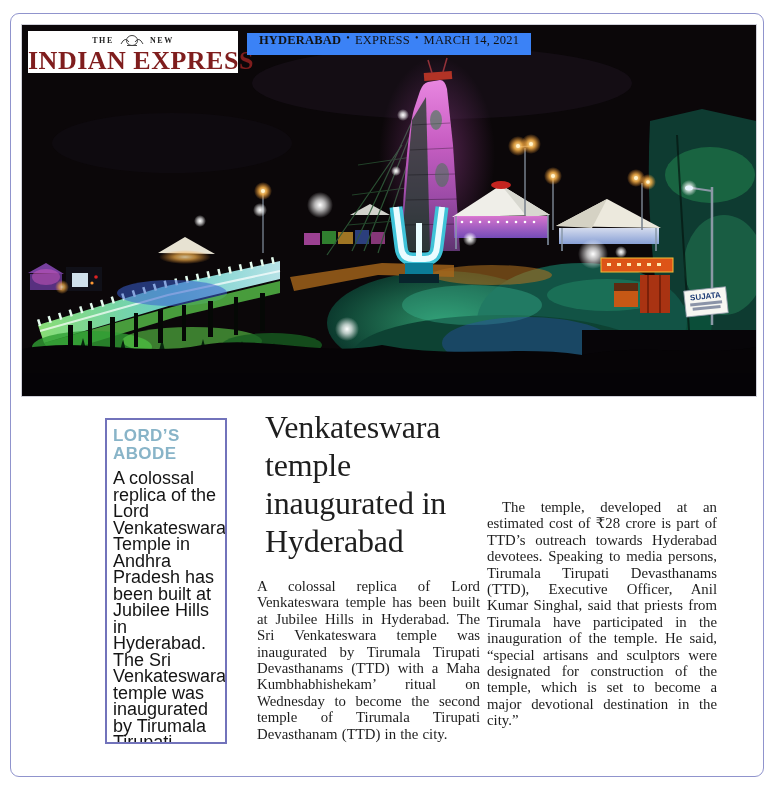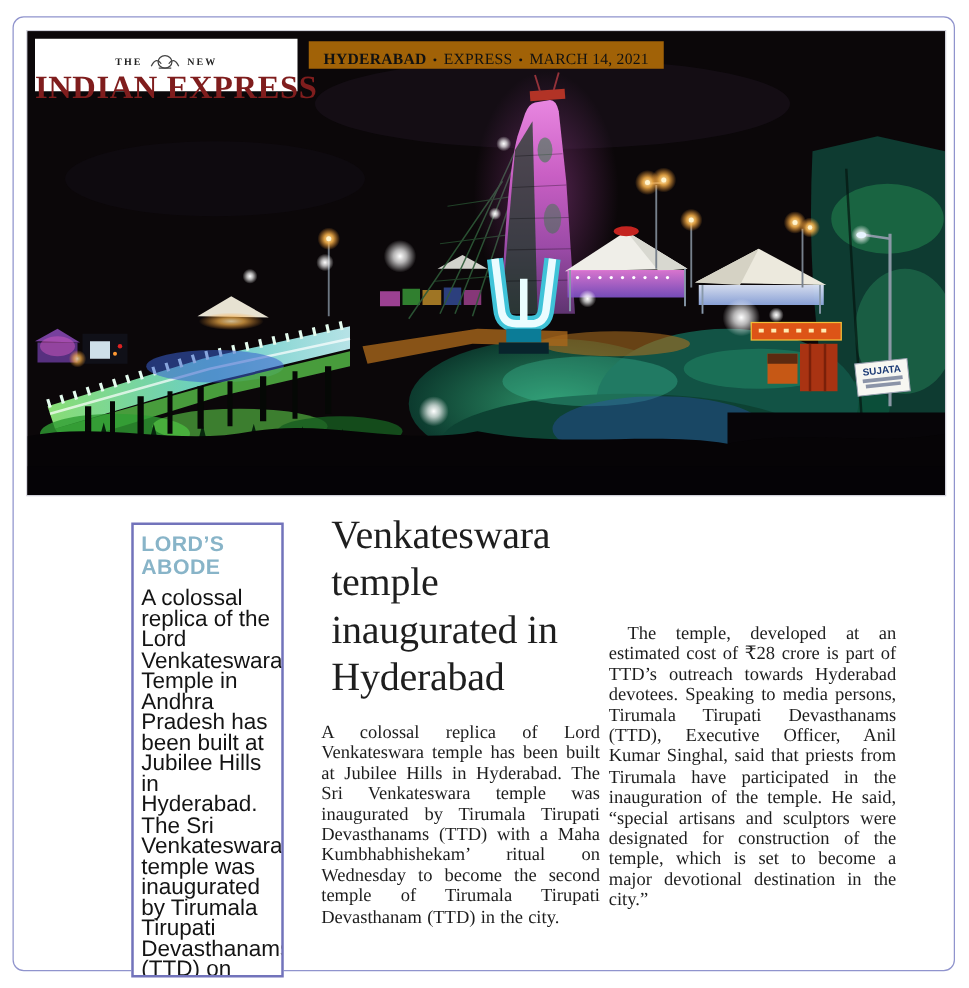--- a/index.html
+++ b/index.html
@@ -13,40 +13,40 @@
     border:1px solid #9094cd;border-radius:9px;pointer-events:none;
   }
   
   .photo-block{
     position:absolute;left:22px;top:25px;width:734px;height:371px;
     background:#0b0709;box-shadow:0 0 0 1px rgba(120,120,145,.35);
   }
   .photo-svg{position:absolute;left:0;top:0;width:734px;height:371px;display:block;}
   .masthead-box{
     position:absolute;left:6px;top:6px;width:210px;height:42px;background:#ffffff;
-    z-index:3;text-align:center;padding-top:12px;box-sizing:border-box;
+    z-index:3;text-align:center;padding-top:3px;box-sizing:border-box;
   }
   .masthead-pre{
     display:flex;align-items:center;justify-content:center;gap:5px;
     font-size:8px;font-weight:bold;letter-spacing:1.6px;color:#222;line-height:9px;
   }
   .masthead-title{
     font-size:26px;font-weight:bold;color:#7f1d1d;letter-spacing:.5px;line-height:27px;
     white-space:nowrap;
   }
   .dateline-box{
-    position:absolute;left:225px;top:8px;width:284px;height:22px;background:#a16207;
-    z-index:3;display:flex;align-items:flex-end;justify-content:center;gap:5px;
+    position:absolute;left:225px;top:8px;width:284px;height:22px;background:#3b82f6;
+    z-index:3;display:flex;align-items:flex-start;justify-content:center;gap:5px;
     font-size:12.5px;color:#111;white-space:nowrap;letter-spacing:.2px;
   }
   .dateline-box .city{font-weight:bold;}
   .dateline-box .bullet{font-size:10px;position:relative;top:-1px;}
   
   .sidebar{
-    position:absolute;left:105px;top:418px;width:122px;height:364px;
+    position:absolute;left:105px;top:418px;width:122px;height:326px;
     border:2px solid #7273bb;box-sizing:border-box;padding:7px 5px 12px 6px;
     font-family:"Liberation Sans","DejaVu Sans",sans-serif;overflow:hidden;background:#fff;
   }
   .sidebar h3{
     margin:0 0 7px 0;font-size:17px;line-height:18px;font-weight:bold;
     color:#88b4c8;letter-spacing:.4px;
   }
   .sidebar .sb-body{
     margin:0;font-size:18px;line-height:16.5px;color:#141414;
   }

